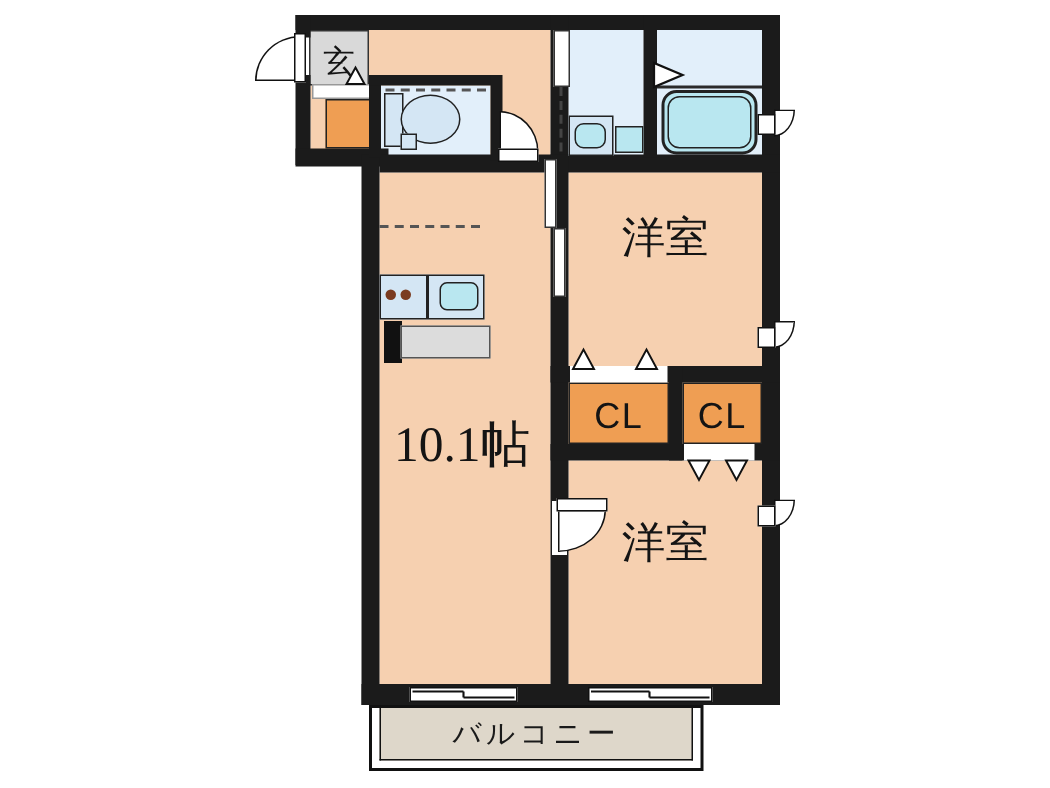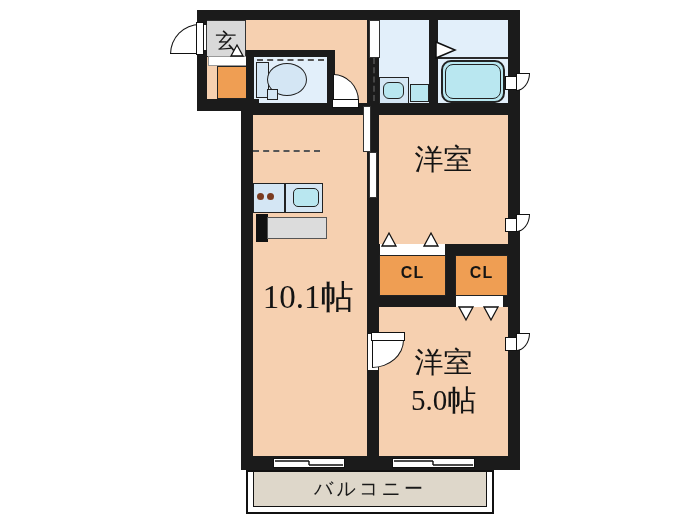--- a/index.html
+++ b/index.html
@@ -27,21 +27,21 @@
   .notch{position:absolute;background:#fff;border:1.2px solid #111}
   .win{position:absolute;background:#fff;border:1.2px solid #111}
   .dashed-h{position:absolute;border-top:2px dashed #555}
   .dashed-v{position:absolute;border-left:2px dashed #444}
   .label-serif{position:absolute;font-family:"Liberation Serif","DejaVu Serif",serif;
     color:#141414;text-align:center;line-height:1.1}
   .label-sans{position:absolute;font-family:"Liberation Sans","DejaVu Sans",sans-serif;
     color:#141414;text-align:center}
   .big{font-size:33px}
   .mid{font-size:29px}
-  .cl-label{font-size:16px;letter-spacing:1px;font-weight:700}
+  .cl-label{font-size:24px;letter-spacing:1px;font-weight:400}
   .balcony-outer{position:absolute;background:#fff;border:2px solid #111}
   .balcony-inner{position:absolute;left:5px;right:5px;top:0;bottom:5px;background:var(--balcony);
     border:1px solid #111;border-top:none;display:flex;align-items:center;justify-content:center;
     font-size:19px;letter-spacing:3px;color:#1a1a1a}
   svg.overlay{position:absolute;left:0;top:0;pointer-events:none}
 </style>
 </head>
 <body>
 
 <div class="canvas">
@@ -122,34 +122,33 @@
 
   <div class="fixture" style="left:379px;top:77px;width:30px;height:27px"></div>
   <div class="fixture cyan" style="left:383px;top:82px;width:21px;height:17px;border-radius:6px"></div>
   <div class="fixture cyan" style="left:410px;top:84px;width:19px;height:18px"></div>
 
   <div class="abs" style="left:438px;top:57px;width:70px;height:2px;background:#2a2a2a"></div>
   <div class="fixture cyan" style="left:441px;top:60px;width:64px;height:43px;border-radius:10px;border-width:2px">
     <div class="abs" style="left:2px;top:2px;right:2px;bottom:2px;border:1px solid #222;border-radius:8px"></div>
   </div>
 
-  <div class="balcony-outer" style="left:246px;top:470px;width:248px;height:44px">
+  <div class="balcony-outer" style="left:246px;top:470px;width:223px;height:44px">
     <div class="balcony-inner">バルコニー</div>
   </div>
 
   <div class="label-sans" style="left:206px;top:27px;width:40px;font-size:21px">玄</div>
   <div class="label-serif big" style="left:250px;top:279px;width:116px">
     <div>10.1帖</div>
   </div>
   <div class="label-serif mid" style="left:379px;top:141px;width:129px;line-height:1.3">
     <div>洋室</div>
   </div>
   <div class="label-serif mid" style="left:379px;top:344px;width:129px;line-height:1.3">
     <div>洋室</div>
-    <div>5.0帖</div>
   </div>
   <div class="label-sans cl-label" style="left:379px;top:264px;width:67px">CL</div>
   <div class="label-sans cl-label" style="left:455px;top:264px;width:53px">CL</div>
 
   <svg class="overlay" width="700" height="525" viewBox="0 0 700 525">
 
     <polygon points="237,45 243,56 231,56" fill="#fff" stroke="#111" stroke-width="1.3"></polygon>
 
     <polygon points="436,42 436,58 455,50" fill="#fff" stroke="#111" stroke-width="1.5"></polygon>
 

